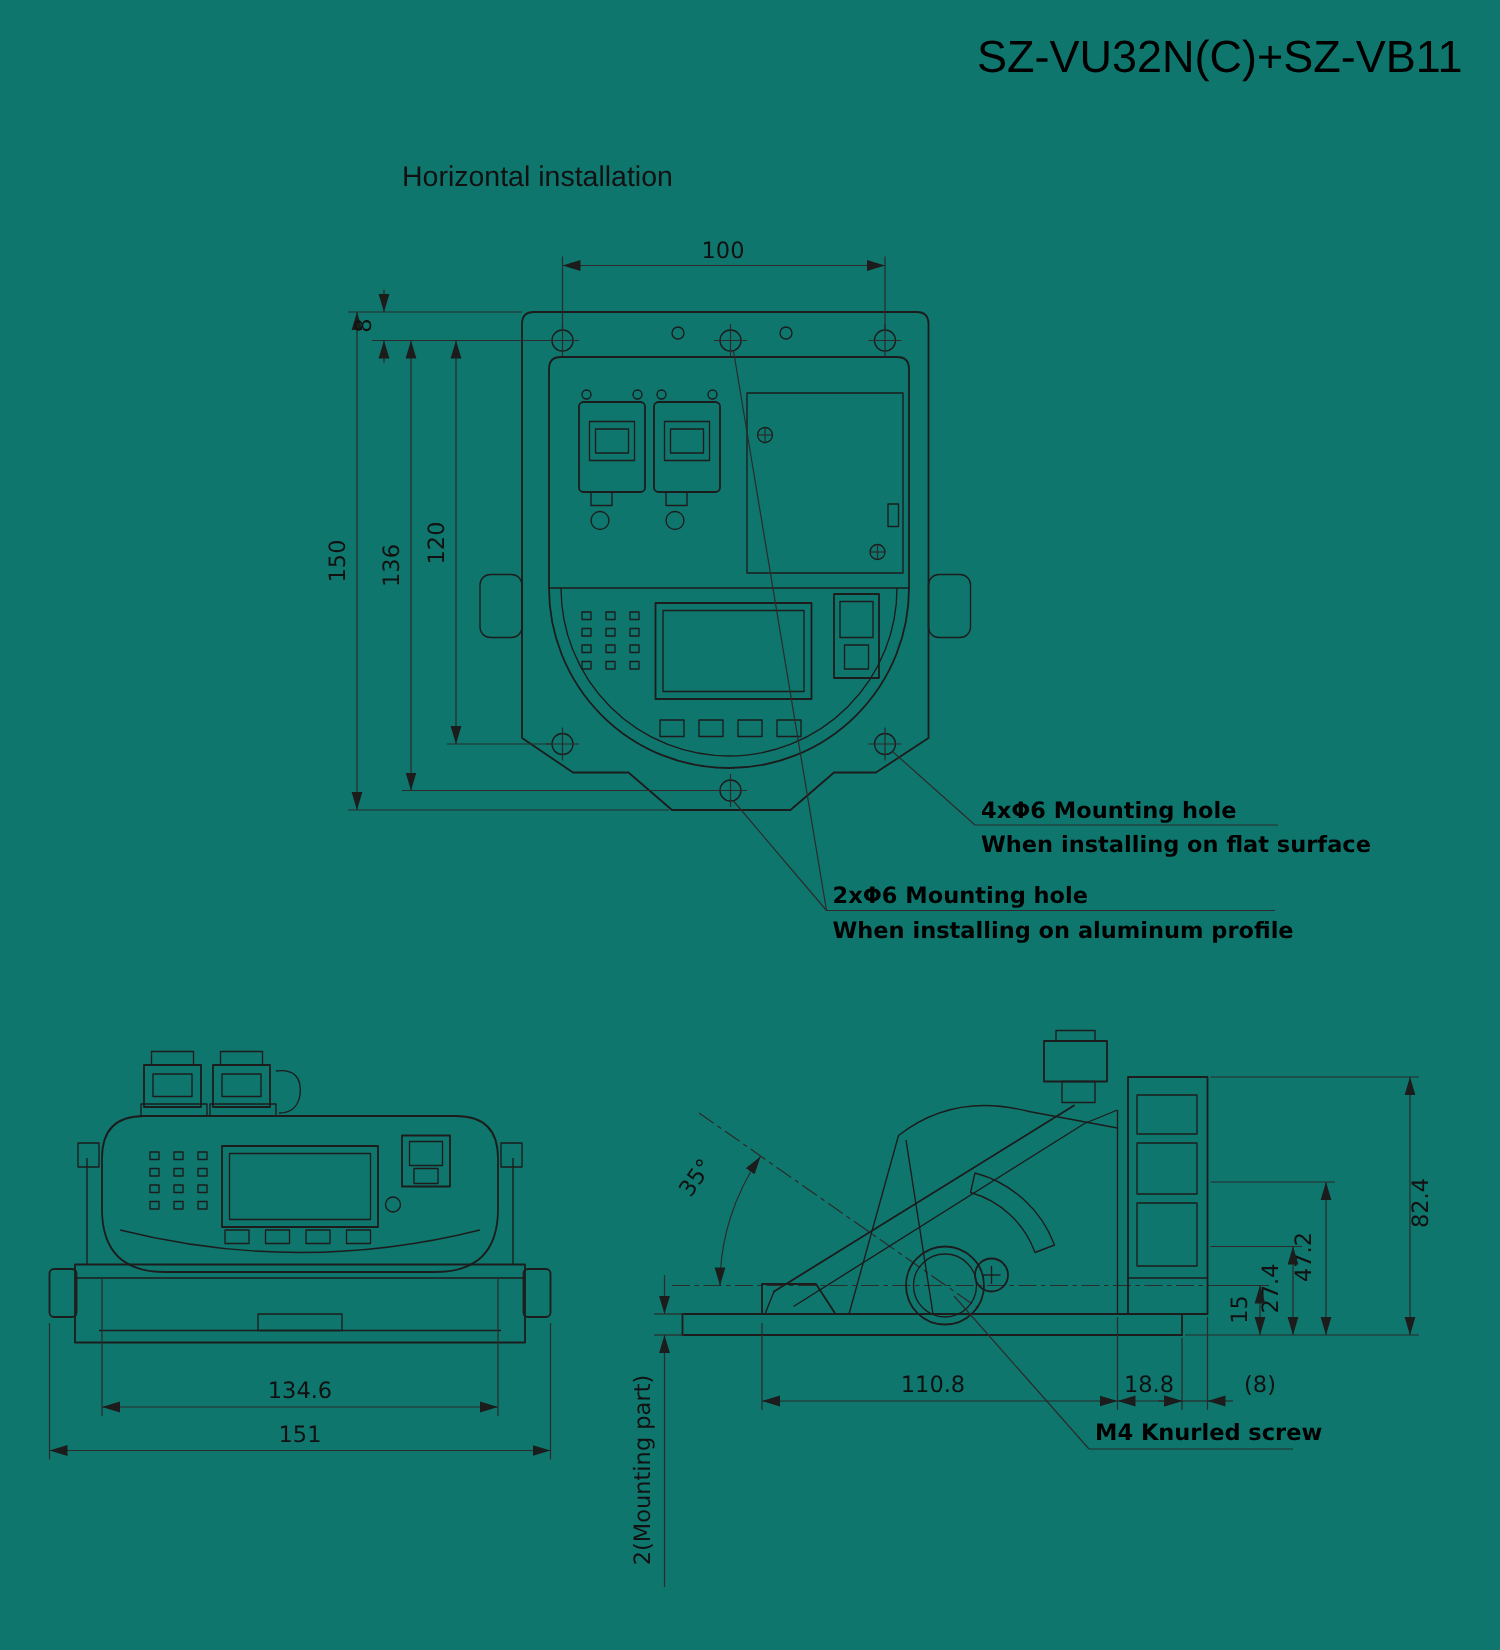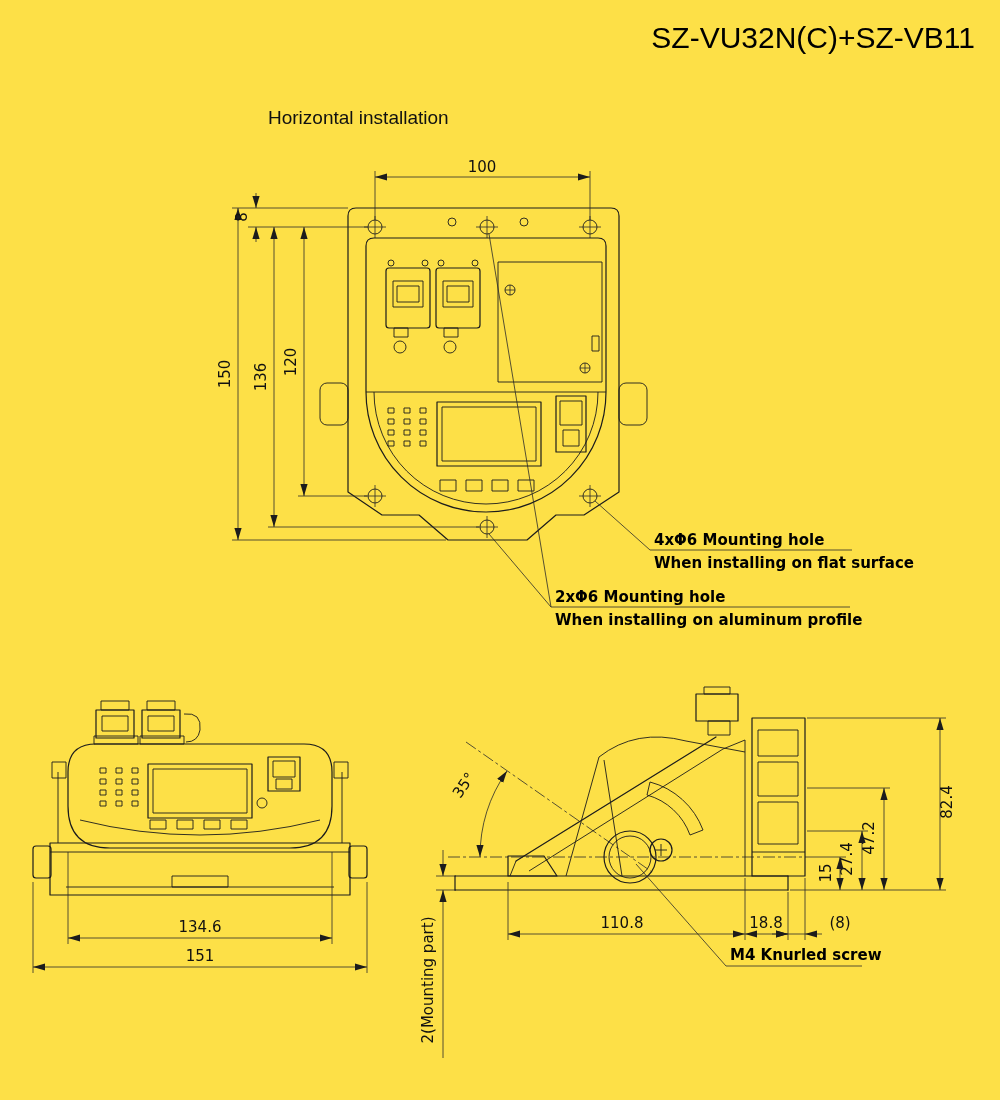--- a/index.html
+++ b/index.html
@@ -1,16 +1,16 @@
 <!DOCTYPE html>
 <html><head>
 <meta charset="utf-8">
 <style>
   html,body{margin:0;padding:0;background:#ffffff;}
-  .canvas{position:relative;width:1000px;height:1100px;background:#fde047;overflow:hidden;
+  .canvas{position:relative;width:1000px;height:1100px;background:#0f766e;overflow:hidden;
           font-family:"DejaVu Sans", sans-serif;}
   svg{display:block;}
   .obj{stroke:#1c1c1c;stroke-width:1.2;fill:none;stroke-linejoin:round;stroke-linecap:round;}
   .obj2{stroke:#1c1c1c;stroke-width:0.9;fill:none;stroke-linejoin:round;}
   .dim{stroke:#2b2b2b;stroke-width:0.8;fill:none;}
   .cl{stroke:#2b2b2b;stroke-width:0.8;fill:none;stroke-dasharray:12 3 3 3;}
   .dimtxt{font-family:"DejaVu Sans",sans-serif;font-size:15px;fill:#111;}
   .notetxt{font-family:"DejaVu Sans",sans-serif;font-size:15px;font-weight:bold;fill:#000;}
   .titletxt{font-family:"Liberation Sans",sans-serif;font-size:30px;fill:#000;}
   .subtxt{font-family:"Liberation Sans",sans-serif;font-size:19px;fill:#111;}

